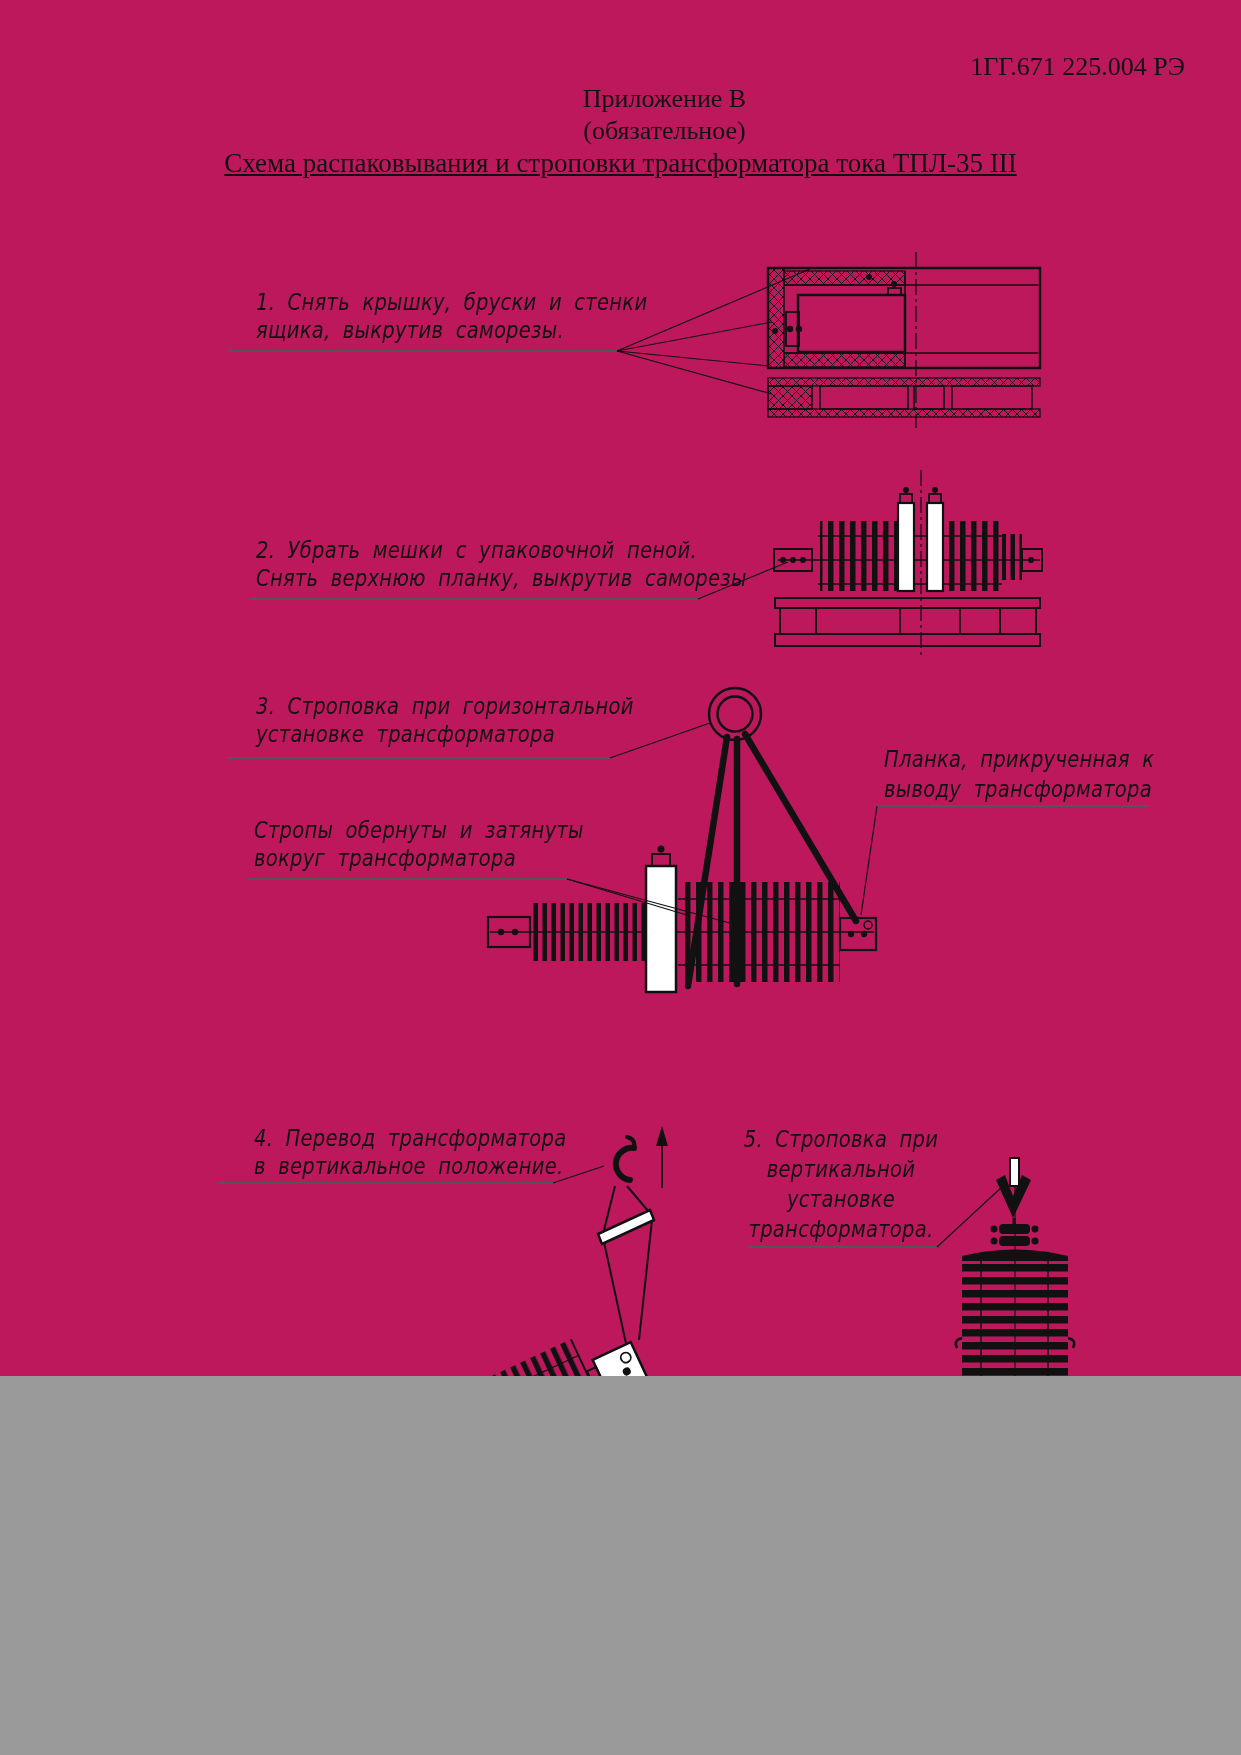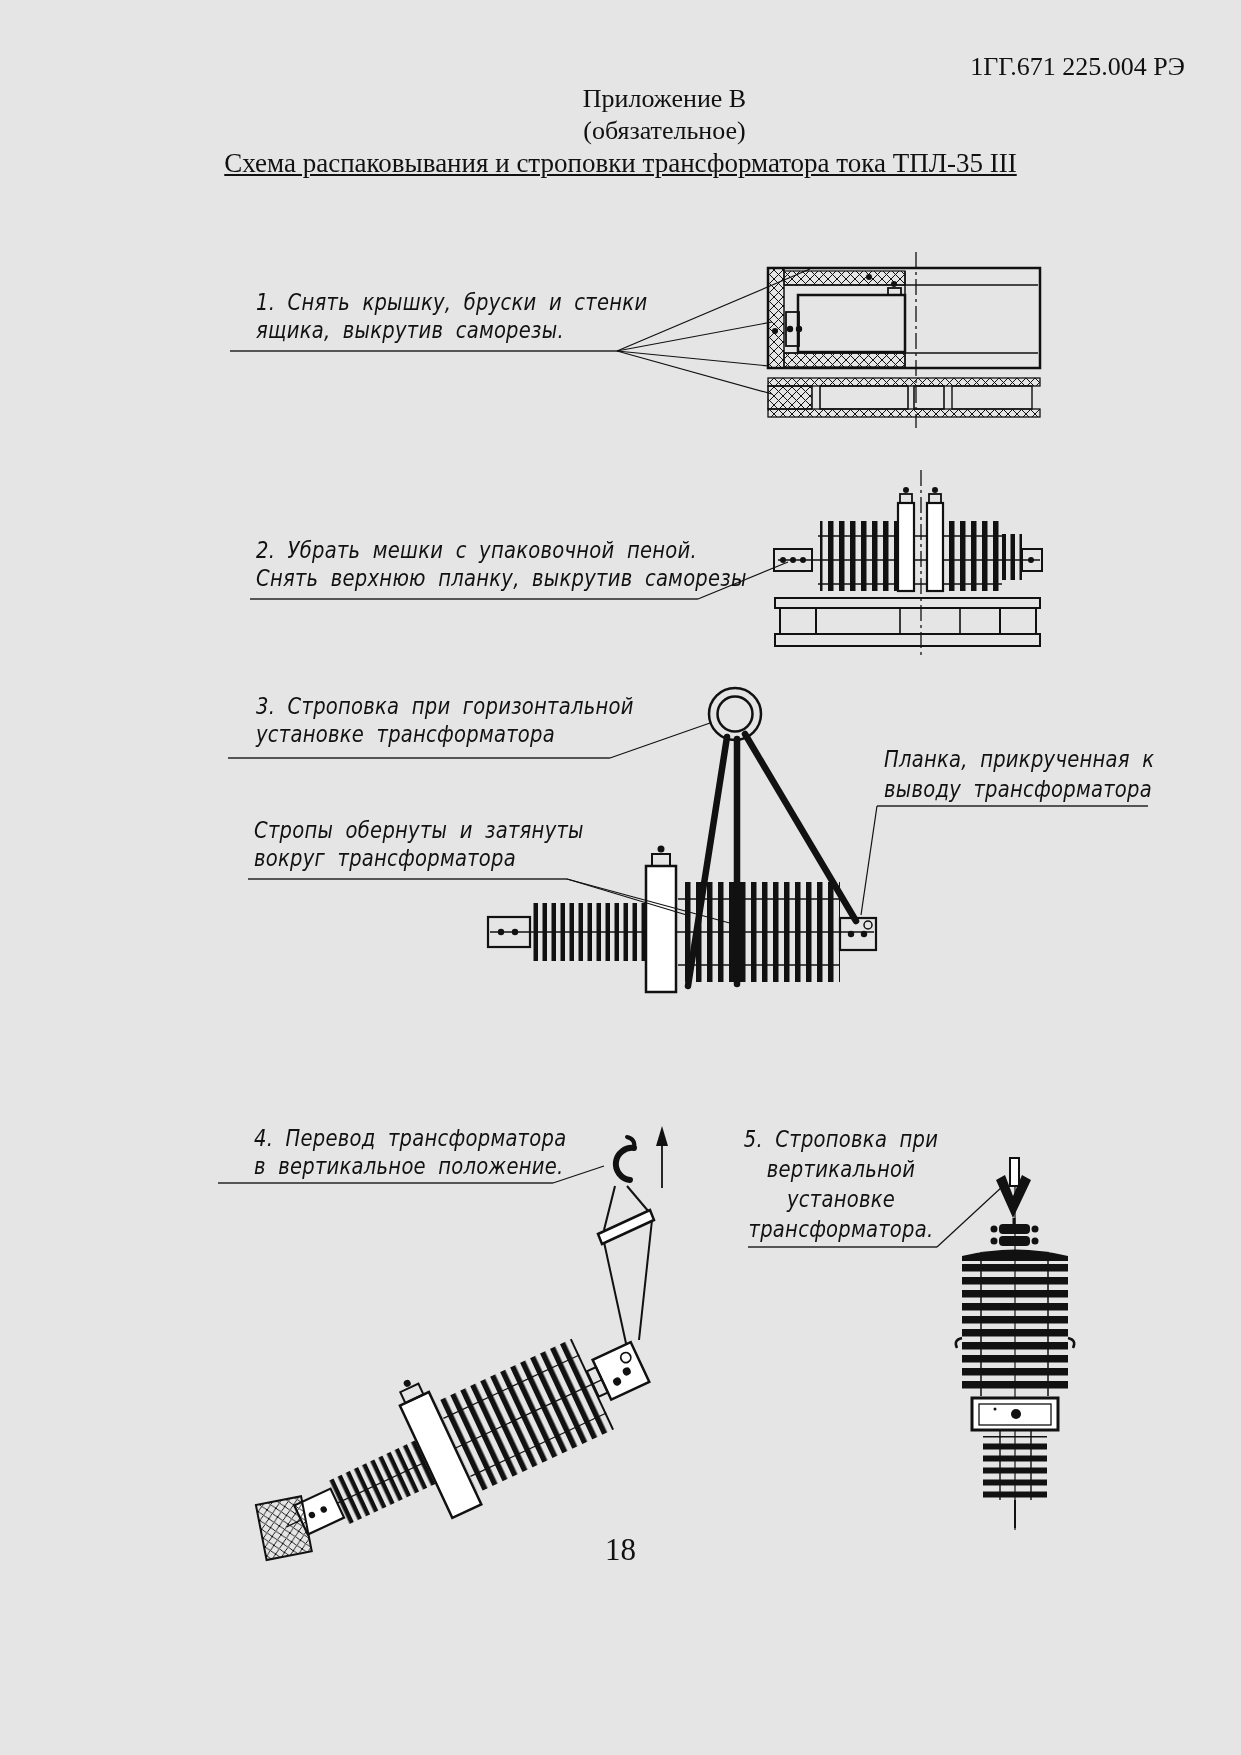--- a/index.html
+++ b/index.html
@@ -1,18 +1,18 @@
 <!DOCTYPE html>
 <html><head>
 <meta charset="utf-8">
 <style>
   html,body{margin:0;padding:0;background:#9a9a9a;}
   .page{
-    position:relative;width:1241px;height:1755px;margin:0 auto;
-    background:#e5e5e5;color:#111;overflow:hidden;
+    position:relative;width:1241px;height:1376px;margin:0 auto;
+    background:#be185d;color:#111;overflow:hidden;
     font-family:"Liberation Serif", serif;
   }
   .serif{position:absolute;color:#111;white-space:nowrap;}
   .centered{left:0;width:100%;text-align:center;}
   .doc-number{right:56px;font-size:26px;}
   .h26{font-size:26px;margin-left:44px;}
   .h27{font-size:27px;text-decoration:underline;}
   .gost{
     position:absolute;
     font-family:"DejaVu Sans", sans-serif;

